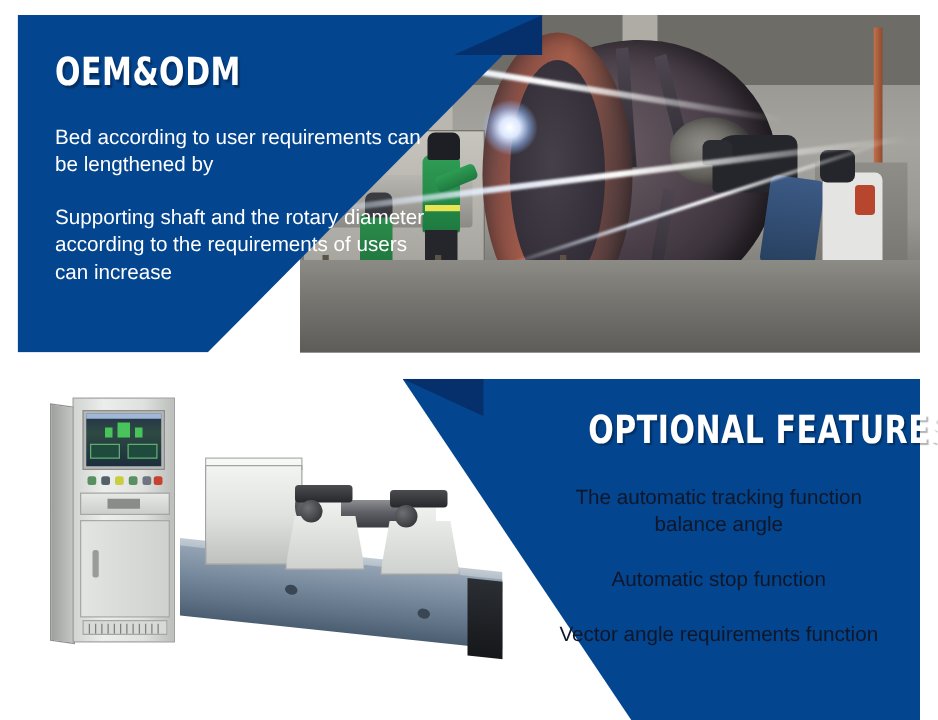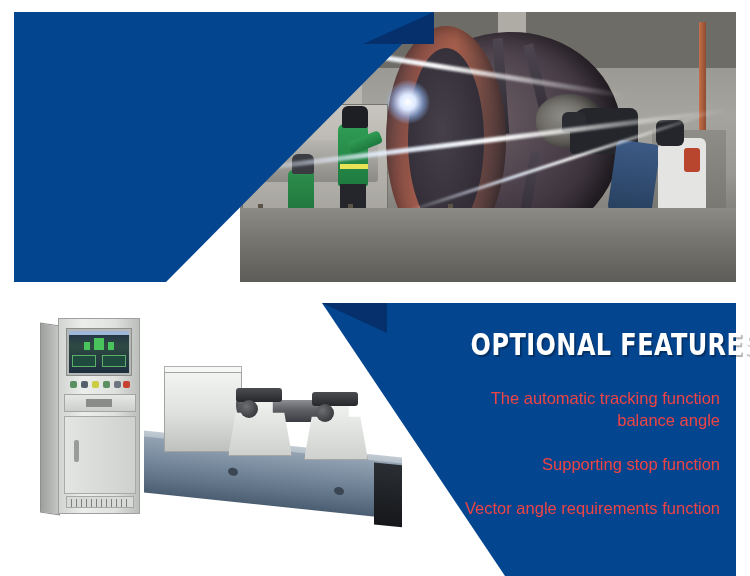--- a/index.html
+++ b/index.html
@@ -56,21 +56,21 @@
     transform: scaleX(0.86); transform-origin:left center;
     white-space:nowrap; line-height:1.05;
   }
   .heading.right { transform-origin:right center; }
 
   .para {
     font-size:16.5px; color:#ffffff; line-height:1.34;
     margin-top:20px; font-weight:400;
   }
   .para.first { margin-top:24px; }
-  .feat { font-size:16.5px; color:#ef4444; line-height:1.34; margin-top:22px; }
+  .feat { font-size:16.5px; color:#0f172a; line-height:1.34; margin-top:22px;text-align:center; }
   .feat.first { margin-top:26px; }
 
   
   .ph1 { position:absolute; inset:0; }
   .ph1-bg { position:absolute; inset:0;
     background:
       linear-gradient(180deg,#8f8d88 0%,#a6a49e 38%,#9a9892 60%,#7b7974 78%,#6b6965 100%); }
   .ph1-wallcol { position:absolute; background:#b9b7b0; }
   .ph1-beam { position:absolute; left:0; top:0; width:100%; height:56px; background:#6e6c67; }
   .ph1-floor { position:absolute; left:0; bottom:0; width:100%; height:74px;
@@ -252,20 +252,25 @@
         <div class="ph1-ray" style="left:150px;top:150px;width:330px;height:3px;transform:rotate(-18deg);"></div>
 
         <div class="ph1-yellow"></div>
         <div class="ph1-floor"></div>
       </div>
     </div>
 
     <div class="top-blue"></div>
     <div class="top-blue-wedge"></div>
 
+    <div class="top-content">
+      <div class="heading">OEM&amp;ODM</div>
+      <div class="para first">Bed according to user requirements can be lengthened by</div>
+      <div class="para">Supporting shaft and the rotary diameter according to the requirements of users can increase</div>
+    </div>
   </div>
 
   <div class="bot-block">
 
     <div class="bot-photo">
       <div class="ph2">
 
         <div class="cab-side"></div>
         <div class="cab-body"></div>
         <div class="cab-screenframe"></div>
@@ -325,17 +330,17 @@
       </div>
     </div>
 
     <div class="bot-blue"></div>
     <div class="bot-blue-wedge"></div>
   </div>
 
   <div class="bot-content">
     <div class="heading right" style="text-align:right;">OPTIONAL FEATURES</div>
     <div class="feat first">The automatic tracking function balance angle</div>
-    <div class="feat">Supporting stop function</div>
+    <div class="feat">Automatic stop function</div>
     <div class="feat">Vector angle requirements function</div>
   </div>
 
 </div>
 
 </body></html>

